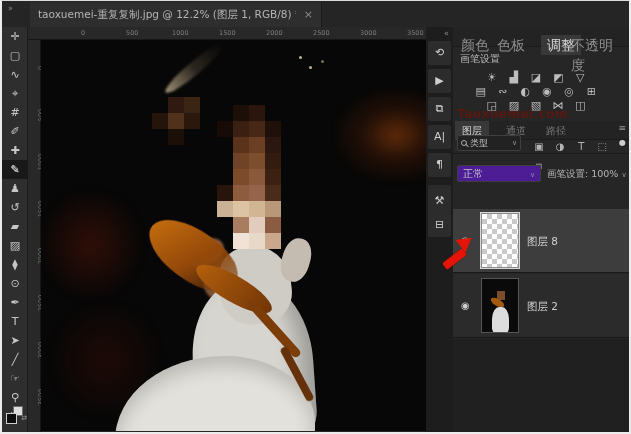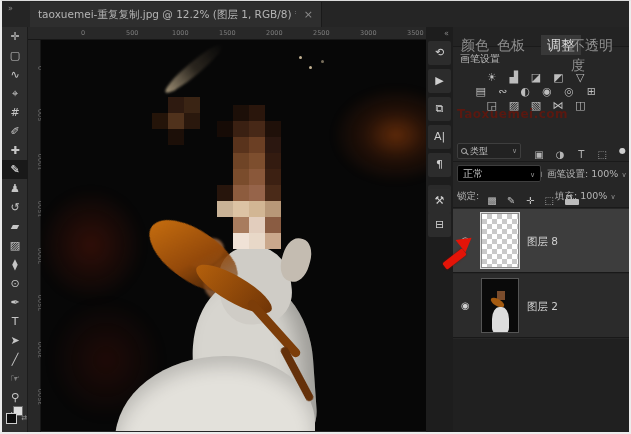--- a/index.html
+++ b/index.html
@@ -93,33 +93,33 @@
   .ptab.active { background:#383838; color:#d8d8d8; }
   .add-adjust { position:absolute; left:7px; top:25px; font-size:10px; color:#b9b9b9; }
   .adj-row { position:absolute; left:0; right:10px; text-align:center; }
   .adj-row span { display:inline-block; width:17px; font-size:11px; color:#bdbdbd; }
   .watermark { position:absolute; left:4px; top:80px; font-size:12px; font-weight:bold; color:#5a1810;
                letter-spacing:.5px; }
   .ltabs { position:absolute; left:0; top:94px; right:0; height:19px; background:#232323; border-bottom:1px solid #1a1a1a; }
   .ltab { position:absolute; top:0; height:19px; line-height:19px; font-size:10px; color:#787878; padding:0 7px; }
   .ltab.active { background:#383838; color:#d8d8d8; }
   .lmenu { position:absolute; right:3px; top:2px; font-size:9px; color:#9a9a9a; }
-  .frow { position:absolute; left:0; top:113px; right:0; height:22px; border-bottom:1px solid #1a1a1a; }
+  .frow { position:absolute; left:0; top:105px; right:0; height:22px; border-bottom:1px solid #1a1a1a; }
   .fsearch { position:absolute; left:4px; top:3px; width:64px; height:16px; background:#222;
              border:1px solid #3e3e3e; border-radius:2px; display:flex; align-items:center; padding:0 3px; }
   .mag { width:6px; height:6px; border:1px solid #aaa; border-radius:50%; position:relative; margin-right:3px; }
   .mag::after { content:""; position:absolute; width:4px; height:1px; background:#aaa;
                 transform:rotate(45deg); right:-3px; bottom:-1px; }
   .fsearch .lbl { font-size:9px; color:#c0c0c0; flex:1; }
   .fsearch .chev { font-size:7px; color:#909090; }
   .ficons { position:absolute; left:78px; top:3px; }
   .ficons span { display:inline-block; width:16px; font-size:10px; color:#b5b5b5; text-align:center; }
   .fpin { position:absolute; right:3px; top:6px; font-size:8px; color:#cfcfcf; }
   .brow { position:absolute; left:0; top:135px; right:0; height:24px; }
-  .blend { position:absolute; left:4px; top:3px; width:84px; height:17px; background:#000000;
+  .blend { position:absolute; left:4px; top:3px; width:84px; height:17px; background:#4c1d95;
            border:1px solid #3e3e3e; border-radius:2px; font-size:10px; color:#c8c8c8;
            line-height:16px; padding:0 5px; }
   .blend .chev { float:right; font-size:7px; color:#909090; margin-top:1px; }
   .opac { position:absolute; left:94px; top:6px; font-size:9.5px; color:#b5b5b5; }
   .opac .chev { font-size:7px; color:#909090; }
   .krow { position:absolute; left:0; top:159px; right:0; height:22px; border-bottom:1px solid #1a1a1a; }
   .krow .lab { position:absolute; left:4px; top:4px; font-size:9.5px; color:#b5b5b5; }
   .kicons { position:absolute; left:32px; top:3px; }
   .kicons span { display:inline-block; width:14px; font-size:10px; color:#bdbdbd; text-align:center; }
   .lockicon { display:inline-block; width:8px; height:6px; background:#bdbdbd; border-radius:1px;
@@ -312,20 +312,26 @@
     <div class="adj-row" style="top:67px">
       <span>◲</span>
       <span>▨</span>
       <span>▧</span>
       <span>⋈</span>
       <span>◫</span>
     </div>
 
     <div class="watermark">Taoxuemei.com</div>
 
+    <div class="ltabs">
+      <span class="ltab active" style="left:2px">图层</span>
+      <span class="ltab" style="left:46px">通道</span>
+      <span class="ltab" style="left:86px">路径</span>
+      <span class="lmenu">≡</span>
+    </div>
 
     <div class="frow">
       <div class="fsearch">
         <span class="mag"></span>
         <span class="lbl">类型</span>
         <span class="chev">∨</span>
       </div>
       <div class="ficons">
         <span>▣</span>
         <span>◑</span>
@@ -341,35 +347,20 @@
         <span>正常</span>
         <span class="chev">∨</span>
       </div>
       <div class="opac">
         <span>画笔设置:</span>
         <span>100%</span>
         <span class="chev">∨</span>
       </div>
     </div>
 
-    <div class="krow">
-      <span class="lab">锁定:</span>
-      <span class="kicons">
-        <span>▩</span>
-        <span>✎</span>
-        <span>✛</span>
-        <span>⬚</span>
-        <span class="lockicon"></span>
-      </span>
-      <div class="fill">
-        <span>填充:</span>
-        <span>100%</span>
-        <span class="chev">∨</span>
-      </div>
-    </div>
 
     <div class="lrow sel" style="top:182px">
       <span class="eye">◉</span>
       <div class="thumb checker"></div>
       <span class="lname">图层 8</span>
     </div>
     <div class="lrow" style="top:247px">
       <span class="eye">◉</span>
       <div class="thumb photo">
         <div class="s"></div>

